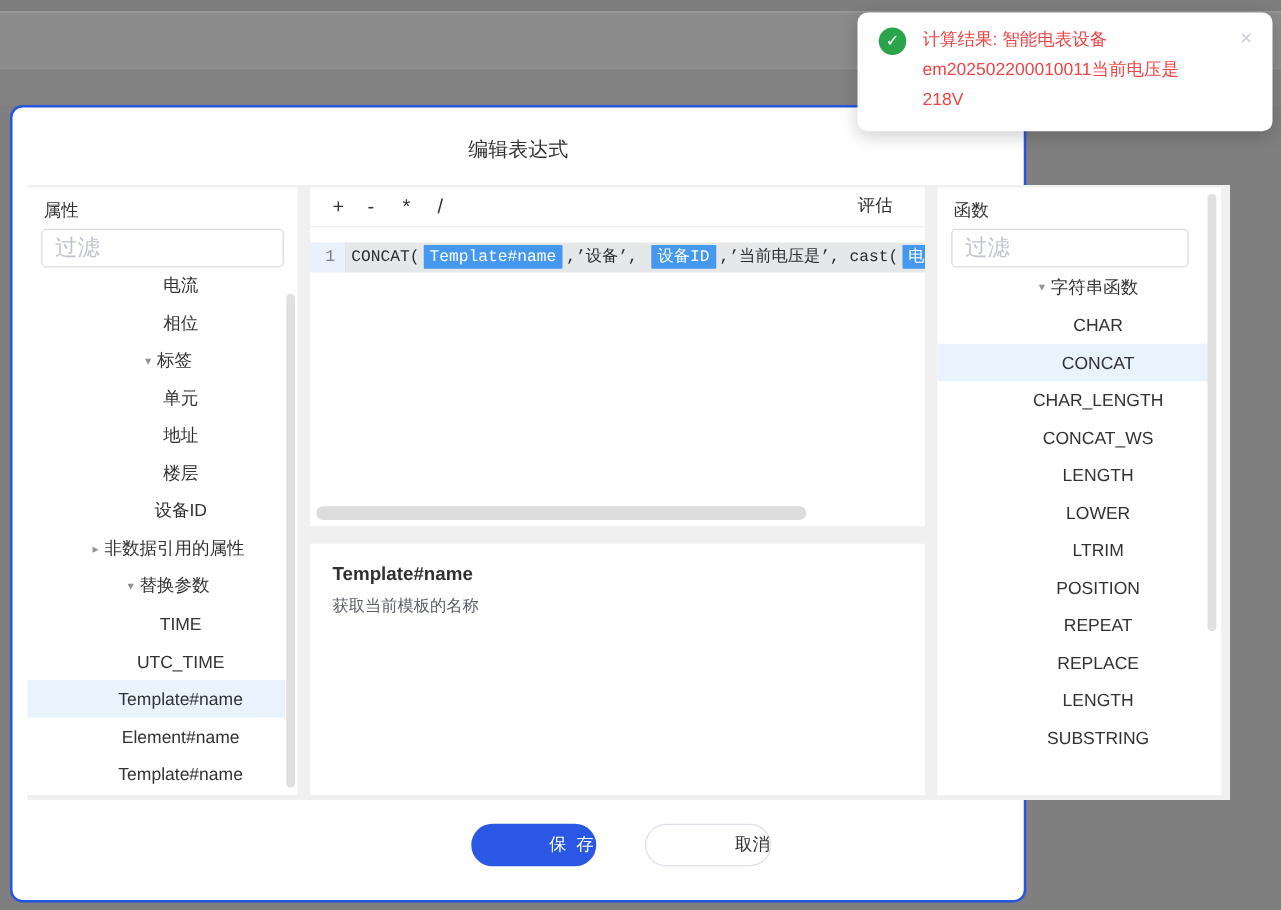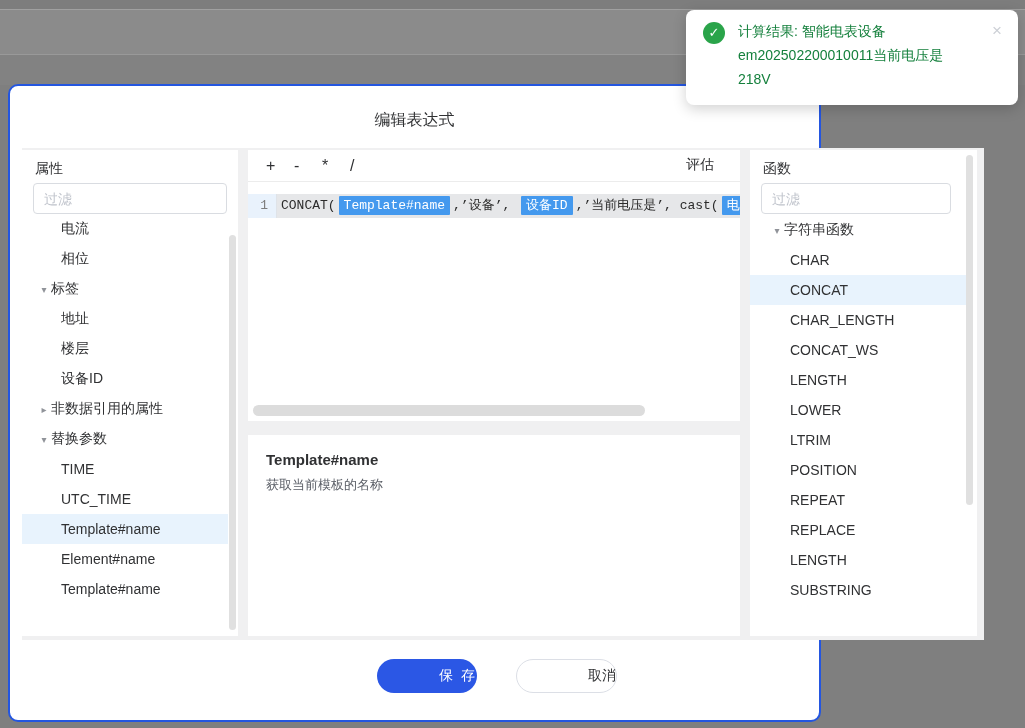--- a/index.html
+++ b/index.html
@@ -20,30 +20,30 @@
 
   .content-region { position:absolute; left:12px; top:62px; width:962px; height:492px;
                     background:#f0f0f1; }
 
   .panel { position:absolute; background:#fff; }
   .left-panel  { left:0;   top:2px; width:216px; height:486px; }
   .right-panel { left:728px; top:2px; width:227px; height:486px; }
 
   .panel-title { position:absolute; left:13px; top:10px; font-size:14px; color:#303133;text-align:center; }
   .filter-input { position:absolute; left:11px; top:33px; height:31px; border:1px solid #d9dce1;
-                  border-radius:4px; font-size:14px; padding:0 10px; color:#8b5cf6; outline:none;
+                  border-radius:4px; font-size:18px; padding:0 10px; color:#8b5cf6; outline:none;
                   font-family:"Liberation Sans","DejaVu Sans",sans-serif; background:#fff; }
   .left-panel  .filter-input { width:194px; }
   .right-panel .filter-input { width:190px; }
   .filter-input::placeholder { color:#c0c4cc; }
 
   .tree { position:absolute; left:0; right:10px; top:64px; }
   .right-panel .tree { top:65px; }
   .trow { height:30px; display:flex; align-items:center; font-size:14px; color:#303133;
-          cursor:pointer; white-space:nowrap; }
+          cursor:pointer; white-space:nowrap;justify-content:center; }
   .trow.sel { background:#e8f3fd; }
   .caret { width:14px; font-size:10px; color:#909399; text-align:center; flex:0 0 14px; }
   .ind0 { padding-left:15px; }
   .ind1 { padding-left:39px; }
   .right-panel .ind0 { padding-left:20px; }
   .right-panel .ind1 { padding-left:40px; }
 
   .vthumb { position:absolute; width:7px; border-radius:4px; background:#e0e0e0; }
   .attr-thumb { right:2px; top:85px; height:395px; }
   .fn-thumb   { right:4px; top:5px;  height:350px; }
@@ -79,21 +79,21 @@
          cursor:pointer; font-family:"Liberation Sans","DejaVu Sans",sans-serif;text-align:right; }
   .btn-save { left:367px; width:100px; background:#2b57e5; color:#fff; border:none; letter-spacing:2px; }
   .btn-cancel { left:506px; width:101px; background:#fff; color:#303133; border:1px solid #dcdfe6; }
 
   
   .toast { position:absolute; left:686px; top:10px; width:332px; height:95px; background:#fff;
            border-radius:8px; box-shadow:0 4px 14px rgba(0,0,0,0.18); z-index:50; }
   .toast-icon { position:absolute; left:17px; top:12px; width:22px; height:22px; border-radius:50%;
                 background:#2aa44a; color:#fff; font-size:13px; font-weight:bold; text-align:center;
                 line-height:22px; }
-  .toast-text { position:absolute; left:52px; top:9px; width:250px; font-size:14px; color:#15803d;
+  .toast-text { position:absolute; left:52px; top:9px; width:250px; font-size:14px; color:#ef4444;
                 line-height:24px; }
   .toast-close { position:absolute; right:16px; top:11px; font-size:17px; color:#cdd0d6; cursor:pointer; }
 </style>
 </head>
 <body>
 
 <div class="bg-band band1"></div>
 <div class="bg-band band2"></div>
 <div class="bg-band band3"></div>
 
@@ -108,20 +108,23 @@
       <div class="tree" id="attr-tree">
           <div class="trow ind1">
             <span>电流</span>
           </div>
           <div class="trow ind1">
             <span>相位</span>
           </div>
           <div class="trow ind0">
             <span class="caret">▾</span>
             <span>标签</span>
+          </div>
+          <div class="trow ind1">
+            <span>单元</span>
           </div>
           <div class="trow ind1">
             <span>地址</span>
           </div>
           <div class="trow ind1">
             <span>楼层</span>
           </div>
           <div class="trow ind1">
             <span>设备ID</span>
           </div>

